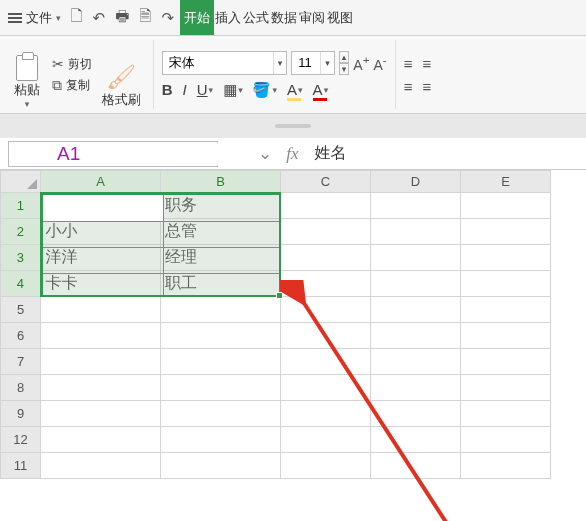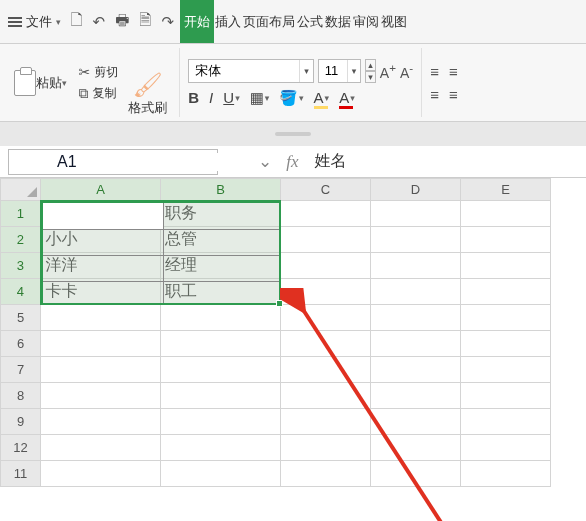--- a/index.html
+++ b/index.html
@@ -1,32 +1,32 @@
 <!DOCTYPE html>
 <html><head>
 <meta charset="utf-8">
 <style>
 * { box-sizing: border-box; margin: 0; padding: 0; font-family: "Microsoft YaHei", sans-serif; }
 body { width: 586px; height: 521px; background: #fff; overflow: hidden; font-size: 13px; color: #333; }
 
 
-.menubar { height: 44px; display: flex; align-items: center; border-bottom: 1px solid #d0d0d0; background: #f5f5f5; padding: 0 4px; }
+.menubar { height: 36px; display: flex; align-items: center; border-bottom: 1px solid #d0d0d0; background: #f5f5f5; padding: 0 4px; }
 .menu-btn { display: flex; align-items: center; padding: 0 4px; height: 100%; cursor: pointer; gap: 4px; }
 .hamburger { width: 14px; height: 2px; background: #555; box-shadow: 0 -4px 0 #555, 0 4px 0 #555; }
 .dd-arrow { font-size: 9px; color: #666; }
 .menubar-icons { display: flex; align-items: center; gap: 10px; margin-left: 6px; margin-right: 6px; color: #555; }
 .menubar-icons span { cursor: pointer; font-size: 15px; }
 .tabs { display: flex; height: 100%; }
 .tab { padding: 0 1px; display: flex; align-items: center; font-size: 13px; color: #333; cursor: pointer; font-family: Liberation Mono, monospace; }
 .tab.active { background: #2e9b4f; color: #fff; padding: 0 4px; }
 
 
 .ribbon { height: 78px; background: #f7f7f7; border-bottom: 1px solid #d0d0d0; display: flex; align-items: center; padding: 4px 0; }
 .ribbon-group { display: flex; flex-direction: column; align-items: center; padding: 0 6px; height: 100%; border-right: 1px solid #e0e0e0; }
-.paste-big { display: flex; align-items: center; padding: 0 8px; cursor: pointer; justify-content: flex-end; height: 100%; text-align: center; }
+.paste-big { display: flex; flex-direction: column; align-items: center; padding: 0 8px; cursor: pointer; justify-content: flex-end; height: 100%; text-align: center; }
 .paste-ic { width: 22px; height: 26px; border: 1px solid #999; border-radius: 2px; background: #fff; position: relative; }
 .paste-ic::before { content: ""; position: absolute; top: -4px; left: 5px; width: 10px; height: 6px; border: 1px solid #999; border-radius: 2px 2px 0 0; background: #fff; }
 .clip-col { display: flex; flex-direction: column; justify-content: center; gap: 2px; height: 100%; }
 .clip-row { display: flex; align-items: center; gap: 4px; font-size: 12px; cursor: pointer; padding: 1px 4px; }
 .mini-ic { font-size: 14px; color: #555; }
 .brush-big { display: flex; flex-direction: column; align-items: center; cursor: pointer; padding: 0 6px; justify-content: flex-end; height: 100%; }
 .brush-ic { font-size: 24px; color: #f4b183; }
 .font-group { display: flex; flex-direction: column; gap: 6px; padding: 6px 8px; height: 100%; justify-content: center; }
 .font-row { display: flex; align-items: center; gap: 4px; }
 .combo { display: flex; align-items: center; border: 1px solid #bbb; background: #fff; height: 24px; }
@@ -45,21 +45,21 @@
 .align-group div { display: flex; gap: 10px; font-size: 15px; color: #555; }
 .align-group span { cursor: pointer; }
 
 
 .divider-area { height: 24px; background: #e8e8e8; position: relative; }
 .divider-area .dot { position: absolute; left: 50%; top: 50%; width: 36px; height: 4px; transform: translate(-50%,-50%); background: #ccc; border-radius: 2px; }
 
 
 .formula-bar { height: 32px; display: flex; align-items: center; border-bottom: 1px solid #ccc; }
 .namebox { width: 210px; height: 26px; border: 1px solid #bbb; margin-left: 8px; display: flex; align-items: center; background: #fff; }
-.namebox input { flex: 1; border: none; outline: none; padding: 0 0 0 48px; font-size: 16px; color: #0f172a; }
+.namebox input { flex: 1; border: none; outline: none; padding: 0 0 0 48px; font-size: 19px; color: #a21caf; }
 .fx-area { display: flex; align-items: center; gap: 14px; margin-left: 40px; color: #888; font-size: 17px; }
 .fx-area span { cursor: pointer; }
 .fx-lbl { font-style: italic; font-family: serif; }
 .cell-content { margin-left: 16px; font-size: 16px; }
 
 
 .grid-wrap { position: relative; }
 table.grid { border-collapse: collapse; table-layout: fixed; }
 table.grid th, table.grid td { border: 1px solid #d4d4d4; font-weight: normal; }
 .corner { width: 40px; height: 22px; background: #e8e8e8; position: relative; }
@@ -94,21 +94,20 @@
   <div class="menubar-icons">
     <span>🗋</span>
     <span>↶</span>
     <span>🖶</span>
     <span>🗎</span>
     <span>↷</span>
   </div>
   <div class="tabs">
       <div class="tab active">开始</div>
       <div class="tab">插入</div>
-      <div class="tab">页面布局</div>
       <div class="tab">公式</div>
       <div class="tab">数据</div>
       <div class="tab">审阅</div>
       <div class="tab">视图</div>
     </div>
 </div>
 
 <div class="ribbon">
   <div class="ribbon-group" style="flex-direction:row;">
     <div class="paste-big">

